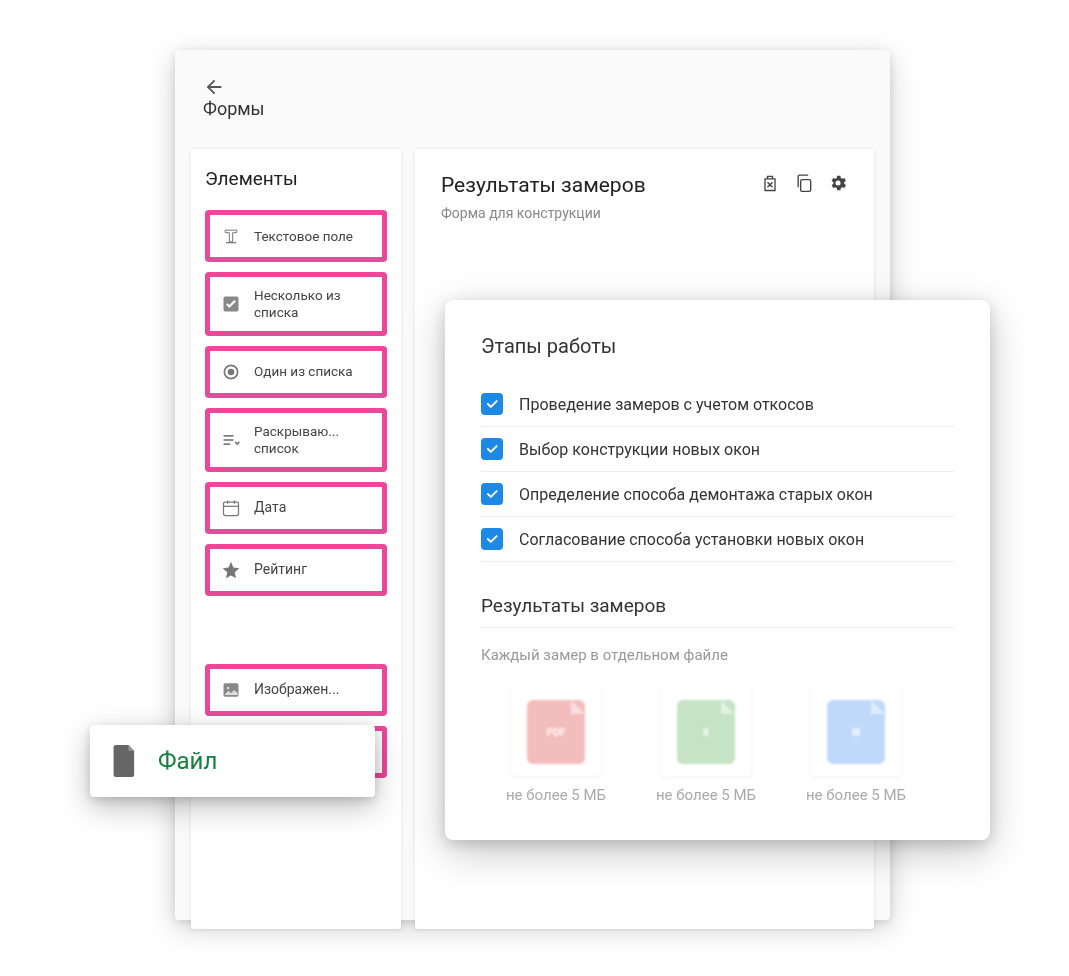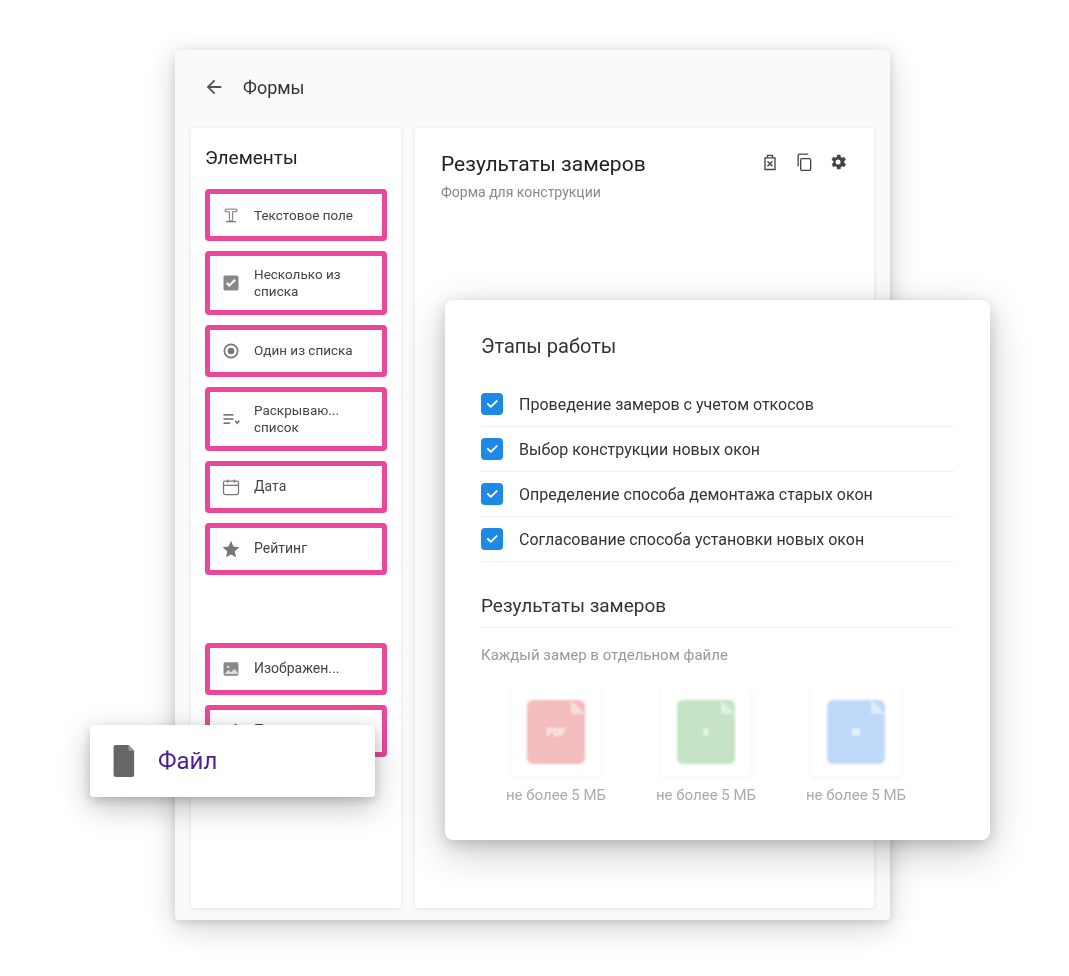--- a/index.html
+++ b/index.html
@@ -18,23 +18,23 @@
     top: 50px;
     width: 715px;
     height: 870px;
     background: #fafafa;
     border-radius: 4px;
     box-shadow: 0 8px 30px rgba(0,0,0,0.18), 0 2px 8px rgba(0,0,0,0.12);
   }
 
   .header {
     display: flex;
-    align-items: center;
     padding: 26px 28px 30px 28px;
-    gap: 18px;
+    gap: 0;
+    flex-direction: column;
   }
   .back-arrow {
     width: 22px;
     height: 22px;
     color: #555;
     display:flex;align-items:center;justify-content:center;
   }
   .header-title {
     font-size: 18px;
     color: #333;
@@ -231,21 +231,21 @@
     border-radius: 4px;
     box-shadow: 0 10px 30px rgba(0,0,0,0.25), 0 3px 10px rgba(0,0,0,0.15);
     display: flex;
     align-items: center;
     gap: 18px;
     padding: 0 20px;
     z-index: 5;
   }
   .float-chip .chip-label {
     font-size: 24px;
-    color: #4c1d95;
+    color: #15803d;
     text-align: right;
   }
 
   svg { display:block; }
 </style>
 </head>
 <body>
 
 <div class="main-card">
 

